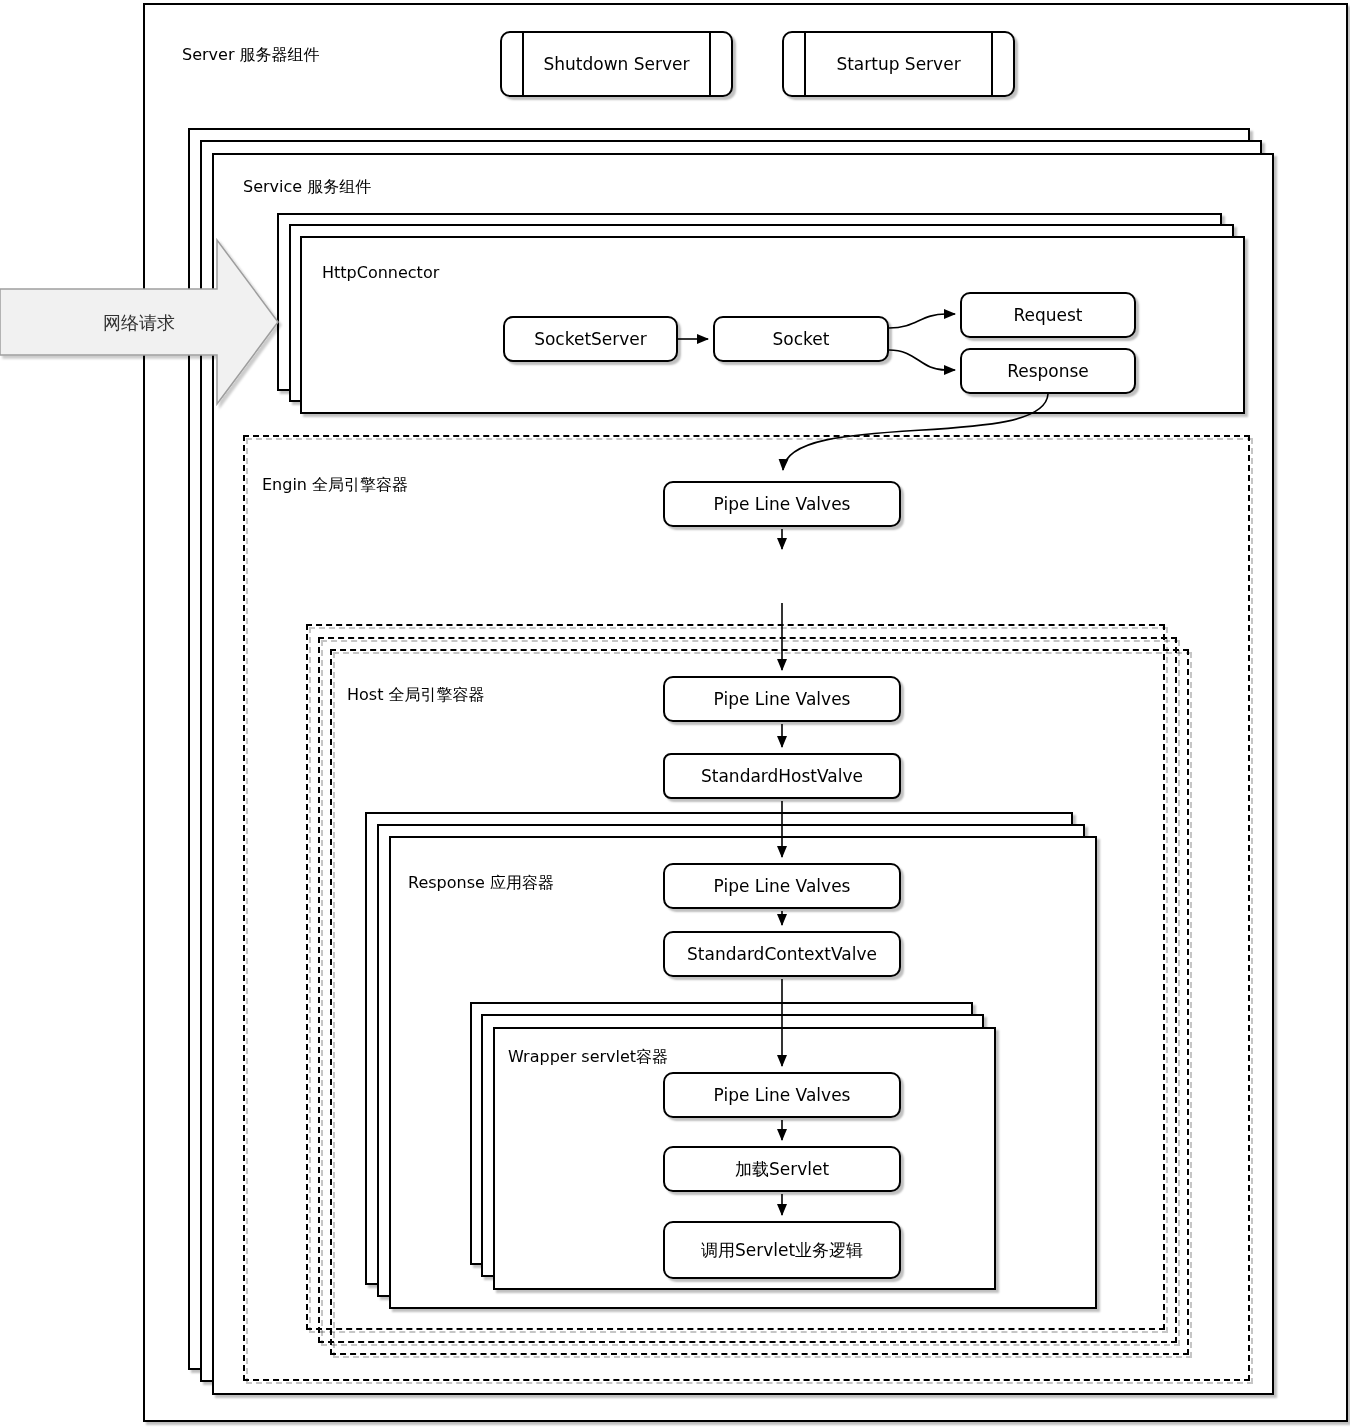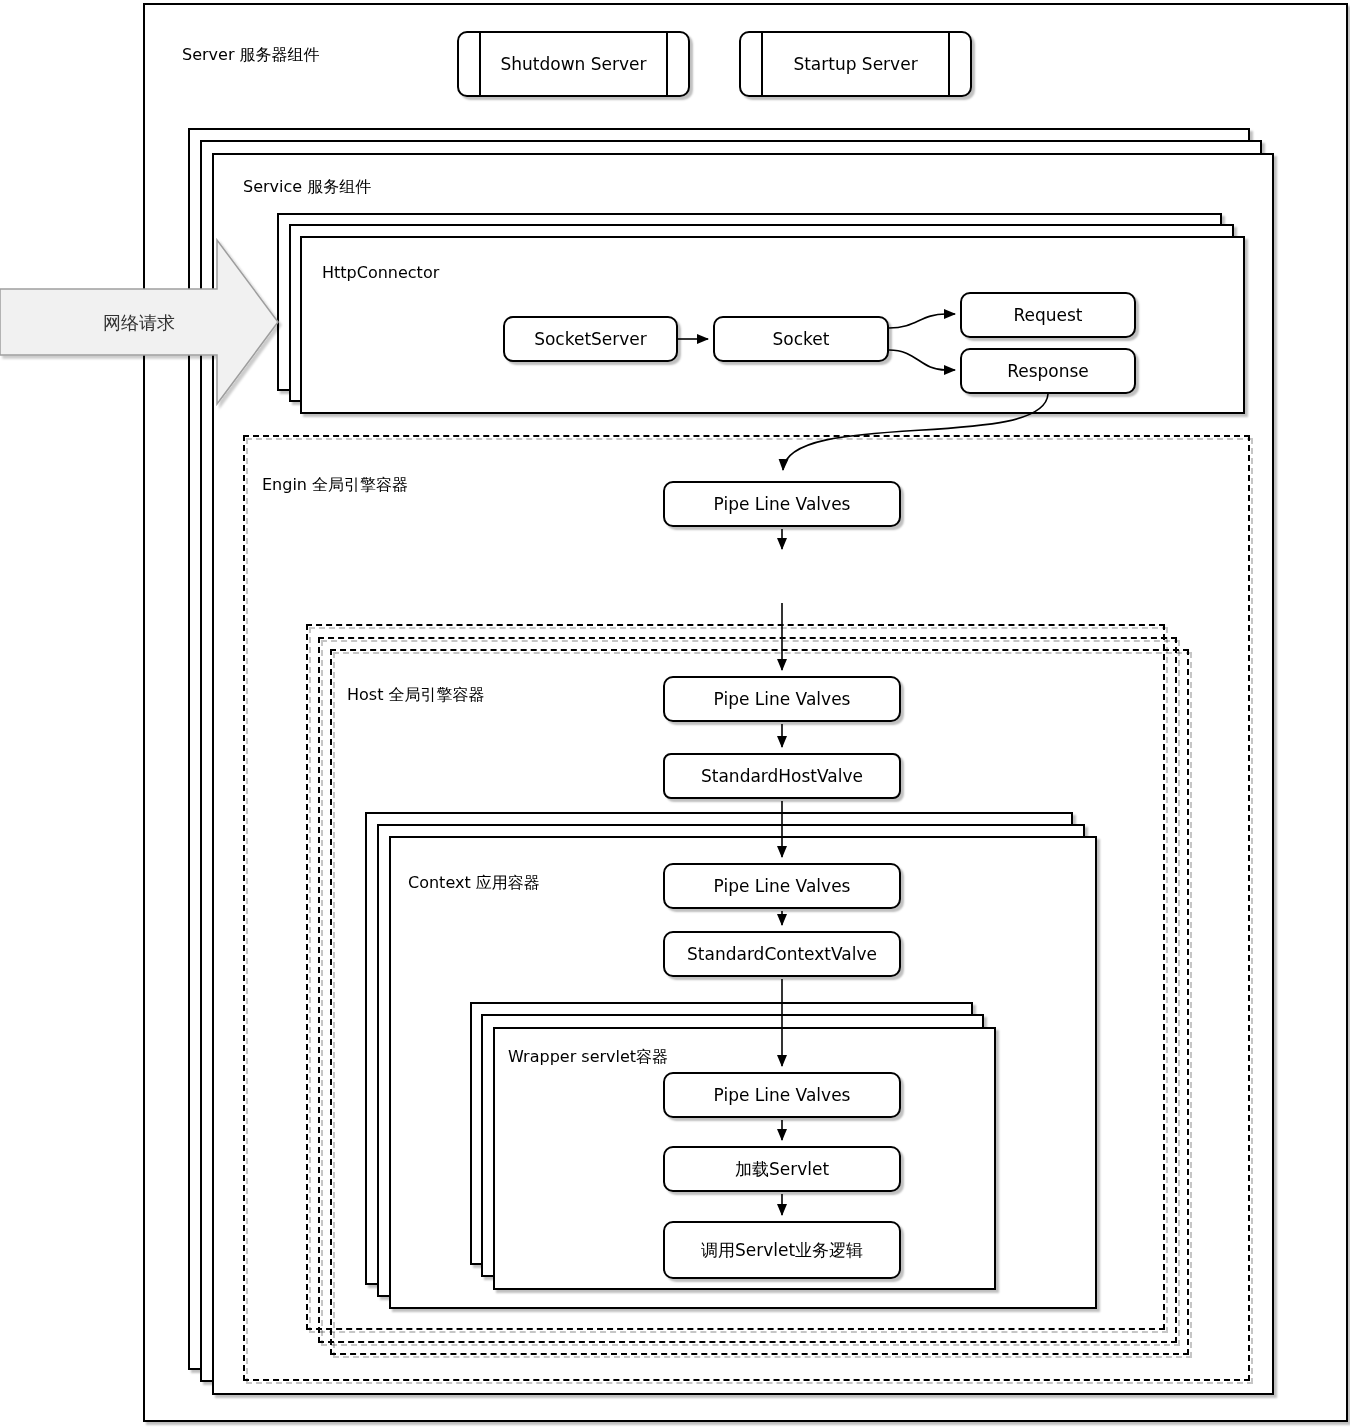--- a/index.html
+++ b/index.html
@@ -23,21 +23,21 @@
   }
   .flow-box{
     position:absolute;background:#ffffff;border:2px solid #000;border-radius:10px;
     box-shadow:3px 3px 2px rgba(0,0,0,0.25);box-sizing:border-box;
     display:flex;align-items:center;justify-content:center;
     font-size:17px;white-space:nowrap;
   }
   .proc-btn{
     position:absolute;background:#ffffff;border:2px solid #000;border-radius:10px;
     box-shadow:3px 3px 2px rgba(0,0,0,0.25);box-sizing:border-box;
-    display:flex;align-items:center;justify-content:center;font-size:17px;white-space:nowrap;
+    display:flex;align-items:center;justify-content:center;font-size:17px;white-space:nowrap;margin-left:43px;
   }
   .proc-bar-l{position:absolute;top:0;bottom:0;left:20px;border-left:2px solid #000;}
   .proc-bar-r{position:absolute;top:0;bottom:0;right:20px;border-left:2px solid #000;}
   .lbl{
     position:absolute;font-size:16px;white-space:nowrap;line-height:21px;
   }
   #wires{position:absolute;left:0;top:0;width:1350px;height:1427px;pointer-events:none;}
   .net-lbl{
     position:absolute;left:0;top:311px;width:278px;text-align:center;
     font-size:18px;color:#333;z-index:5;
@@ -90,21 +90,21 @@
   <div class="dashed-sh" style="left:333px;top:652px;width:859px;height:706px;"></div>
   <div class="dashed-box" style="left:330px;top:649px;width:859px;height:706px;"></div>
   <div class="lbl" style="left:347px;top:684px;">Host 全局引擎容器</div>
 
   <div class="flow-box" style="left:663px;top:676px;width:238px;height:46px;">Pipe Line Valves</div>
   <div class="flow-box" style="left:663px;top:753px;width:238px;height:46px;border-radius:8px;">StandardHostValve</div>
 
   <div class="solid-box" style="left:365px;top:812px;width:708px;height:473px;"></div>
   <div class="solid-box" style="left:377px;top:824px;width:708px;height:473px;"></div>
   <div class="solid-box" style="left:389px;top:836px;width:708px;height:473px;"></div>
-  <div class="lbl" style="left:408px;top:872px;">Context 应用容器</div>
+  <div class="lbl" style="left:408px;top:872px;">Response 应用容器</div>
 
   <div class="flow-box" style="left:663px;top:863px;width:238px;height:46px;">Pipe Line Valves</div>
   <div class="flow-box" style="left:663px;top:931px;width:238px;height:46px;">StandardContextValve</div>
 
   <div class="solid-box" style="left:470px;top:1002px;width:503px;height:263px;"></div>
   <div class="solid-box" style="left:481px;top:1014px;width:503px;height:263px;"></div>
   <div class="solid-box" style="left:493px;top:1027px;width:503px;height:263px;"></div>
   <div class="lbl" style="left:508px;top:1046px;">Wrapper servlet容器</div>
 
   <div class="flow-box" style="left:663px;top:1072px;width:238px;height:46px;">Pipe Line Valves</div>

